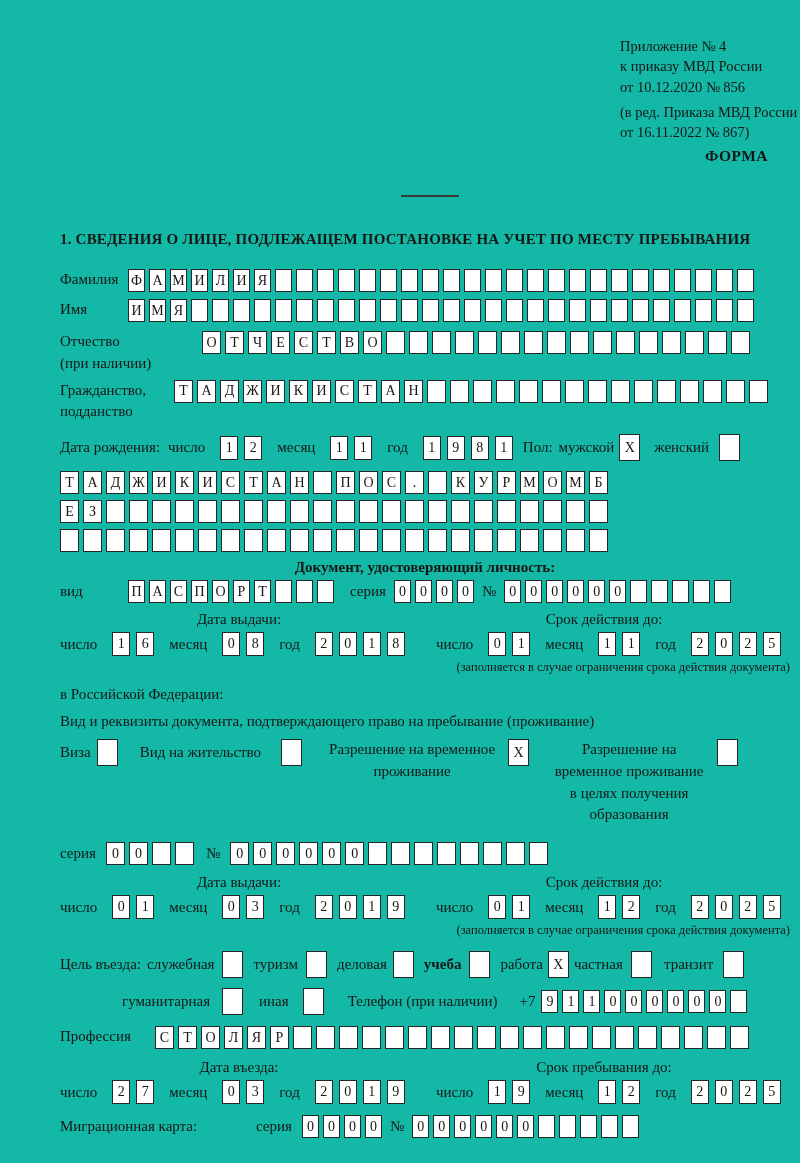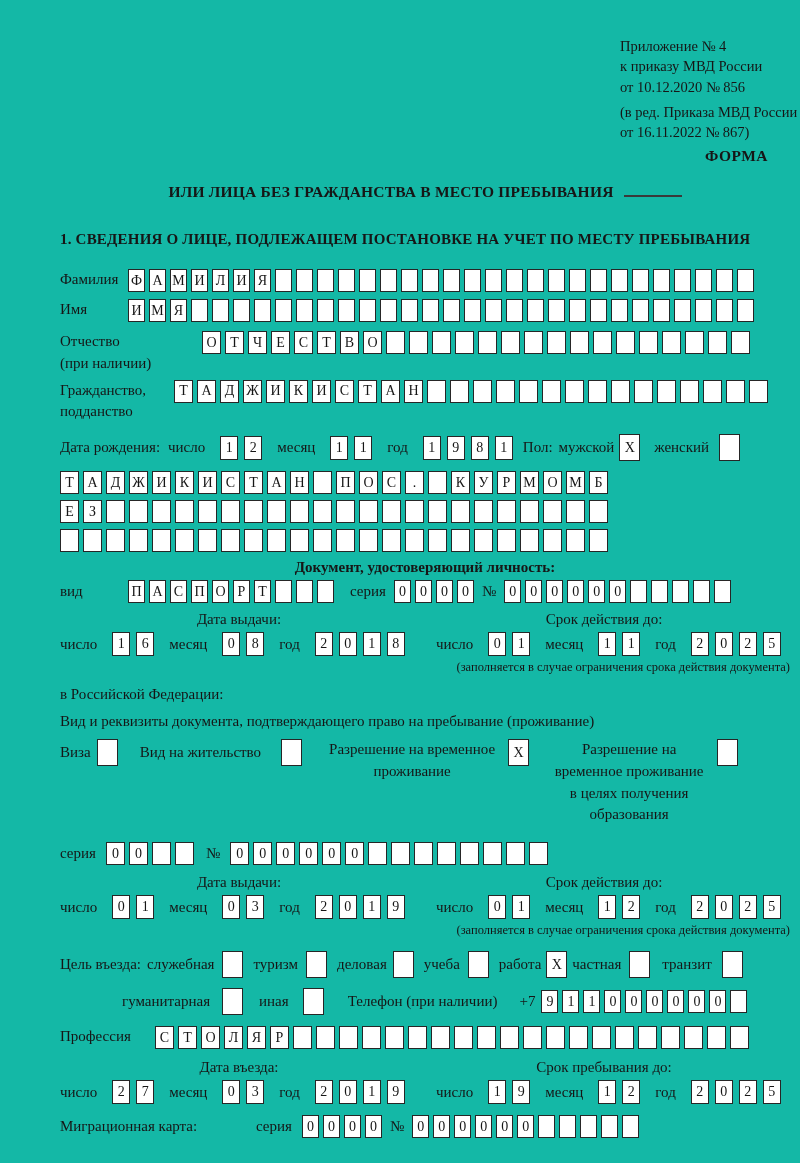--- a/index.html
+++ b/index.html
@@ -52,21 +52,21 @@
     <div class="amendment">
       <div>(в ред. Приказа МВД России</div>
       <div>от 16.11.2022 № 867)</div>
     </div>
   </div>
   <div class="forma">ФОРМА</div>
 
   <div class="content">
 
     <div class="title">
-      <div><span>ИЛИ ЛИЦА БЕЗ ГРАЖДАНСТВА В МЕСТО ПРЕБЫВАНИЯ</span><span class="title-underline"></span></div>
+      <div><span class="title-underline"></span></div>
     </div>
 
     <div class="section-heading">1. СВЕДЕНИЯ О ЛИЦЕ, ПОДЛЕЖАЩЕМ ПОСТАНОВКЕ НА УЧЕТ ПО МЕСТУ ПРЕБЫВАНИЯ</div>
 
     <div class="row" style="margin-top:21px;">
       <span class="lbl" style="width:68px;">Фамилия</span>
       <span class="cells">
           <span class="cell">Ф</span>
           <span class="cell">А</span>
           <span class="cell">М</span>
@@ -520,21 +520,21 @@
           <span class="cell"></span>
         </span>
       <span class="lbl" style="margin-left:10px;">туризм</span>
       <span class="cells cb" style="margin-left:8px;">
           <span class="cell"></span>
         </span>
       <span class="lbl" style="margin-left:10px;">деловая</span>
       <span class="cells cb" style="margin-left:6px;">
           <span class="cell"></span>
         </span>
-      <span class="lbl" style="margin-left:10px;">учеба</span>
+      <span class="lbl" style="margin-left:10px;font-weight:bold;">учеба</span>
       <span class="cells cb" style="margin-left:8px;">
           <span class="cell"></span>
         </span>
       <span class="lbl" style="margin-left:10px;">работа</span>
       <span class="cells cb" style="margin-left:5px;">
           <span class="cell">X</span>
         </span>
       <span class="lbl" style="margin-left:5px;">частная</span>
       <span class="cells cb" style="margin-left:8px;">
           <span class="cell"></span>

